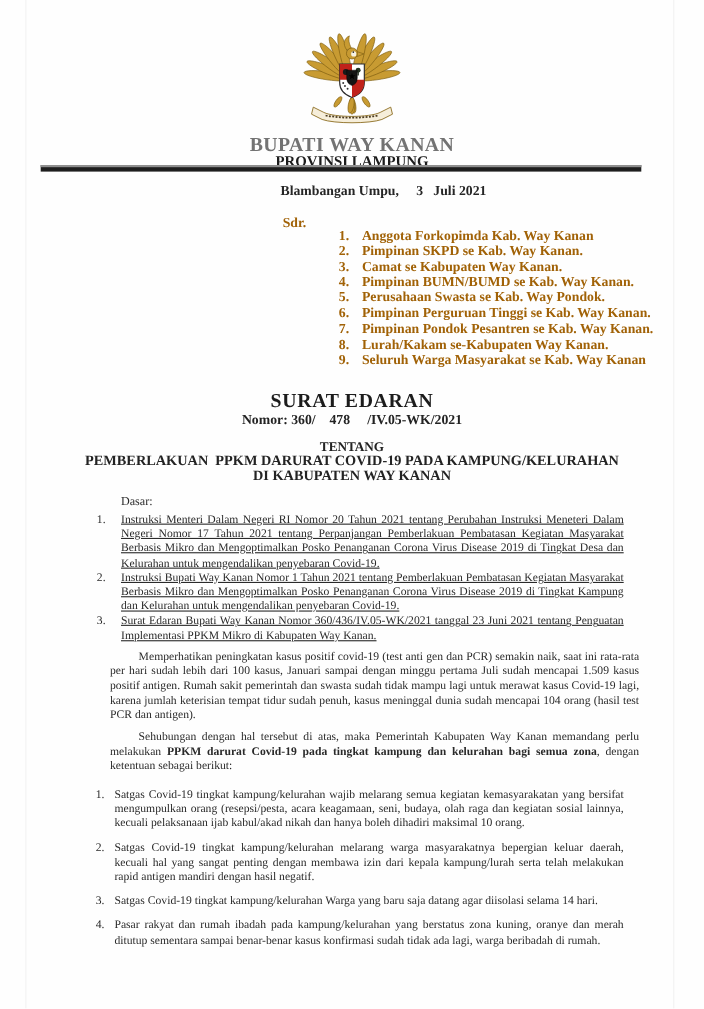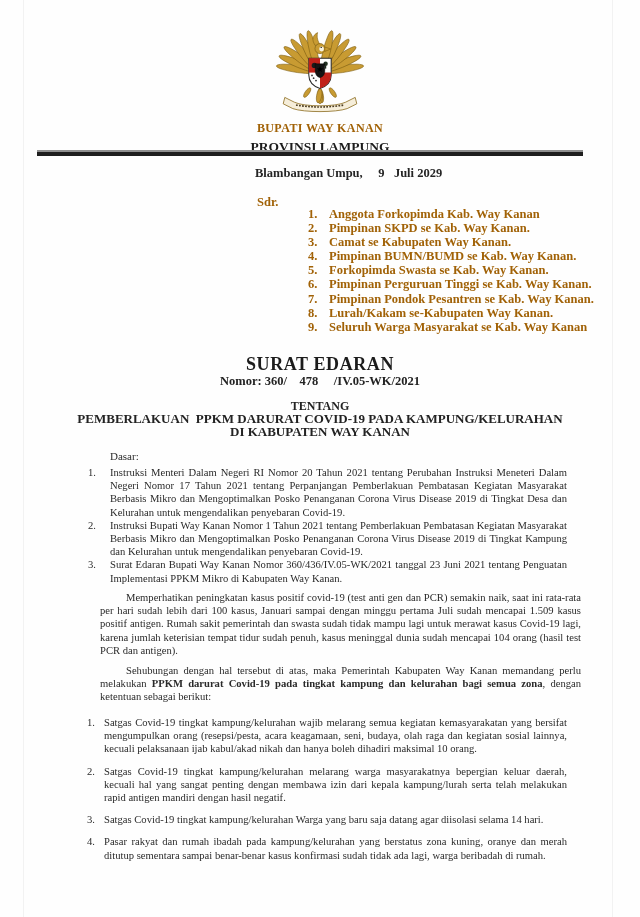--- a/index.html
+++ b/index.html
@@ -7,21 +7,21 @@
     position:relative; width:640px; height:917px; background:#fefefe;
     overflow:hidden; font-family:"Liberation Serif","DejaVu Serif",serif;
     color:#232323; margin:0 auto;
   }
   .page-edge { position:absolute; top:0; bottom:0; width:1px; background:#f2f2f2; }
   .edge-l { left:23px; } .edge-r { left:612px; }
 
   .emblem { position:absolute; left:272px; top:20px; width:96px; height:94px; }
 
   .centered { position:absolute; left:0; width:640px; text-align:center; }
-  .lh-title { top:121px; font-size:12px; font-weight:bold; letter-spacing:.4px; color:#a16207; }
+  .lh-title { top:121px; font-size:18px; font-weight:bold; letter-spacing:.4px; color:#737373; }
   .lh-sub   { top:139px; font-size:13.5px; font-weight:bold; color:#1c1c1c; }
   .rule { position:absolute; top:150px; left:37px; width:546px; height:6px;
           background:#1e1e1e; border-top:2px solid #8f8f8f; box-sizing:border-box; }
 
   .dateline { position:absolute; left:255px; top:166px; font-size:12.5px;
               font-weight:bold; white-space:pre; color:#262626; }
 
   .recipients { position:absolute; left:257px; top:195px; font-size:12.5px;
                 font-weight:bold; line-height:14.1px; color:#a16207; }
   .sal { position:absolute; left:0; top:0; }
@@ -33,21 +33,21 @@
   .doc-title  { top:354px; font-size:18px; font-weight:bold; letter-spacing:.6px; color:#1c1c1c; }
   .doc-number { top:374px; font-size:12.5px; font-weight:bold; white-space:pre; }
   .tentang    { top:399px; font-size:12px;  font-weight:bold; }
   .about1     { top:411px; font-size:13px;  font-weight:bold; white-space:pre; }
   .about2     { top:424px; font-size:13px;  font-weight:bold; }
 
   .body-text { font-size:10.6px; line-height:13.2px; text-align:justify; color:#2a2a2a; }
   .dasar-label { position:absolute; left:86px; top:450px; font-size:11px;margin-left:24px; }
   .basis-list { position:absolute; left:86px; top:466px; width:481px;
                 margin:0; padding:0; list-style:none; counter-reset:basis; }
-  .basis-item { position:relative; padding-left:24px; counter-increment:basis; }
+  .basis-item { position:relative; padding-left:24px; counter-increment:basis;text-decoration:underline; }
   .basis-item::before { content:counter(basis) "."; position:absolute; left:2px; }
 
   .para { position:absolute; left:100px; width:481px; text-indent:26px; margin:0; }
   .p1 { top:591px; }
   .p2 { top:664px; }
   .b { font-weight:bold; }
 
   .provisions { position:absolute; left:87px; top:716px; width:480px;
                 margin:0; padding:0; list-style:none; counter-reset:prov; }
   .prov-item { position:relative; padding-left:17px; margin-bottom:9px; counter-increment:prov; }
@@ -108,30 +108,30 @@
     <g>
       <path d="M16,94 L28,100 C40,106 80,106 92,100 L104,94 L106,102 L94,108 C80,113 40,113 26,108 L14,102 Z" fill="#f6eeda" stroke="#8a6a1c" stroke-width="1"></path>
       <path d="M30,103.5 Q60,108.5 90,103.5" stroke="#4c3c20" stroke-width="2" fill="none" stroke-dasharray="2.2 1.6"></path>
     </g>
   </svg>
 
   <div class="centered lh-title">BUPATI WAY KANAN</div>
   <div class="centered lh-sub">PROVINSI LAMPUNG</div>
   <div class="rule"></div>
 
-  <div class="dateline">Blambangan Umpu,     9   Juli 2029</div>
+  <div class="dateline">Blambangan Umpu,     3   Juli 2021</div>
 
   <div class="recipients">
     <span class="sal">Sdr.</span>
     <ol class="recipients-list">
         <li class="recipient-item">Anggota Forkopimda Kab. Way Kanan</li>
         <li class="recipient-item">Pimpinan SKPD se Kab. Way Kanan.</li>
         <li class="recipient-item">Camat se Kabupaten Way Kanan.</li>
         <li class="recipient-item">Pimpinan BUMN/BUMD se Kab. Way Kanan.</li>
-        <li class="recipient-item">Forkopimda Swasta se Kab. Way Kanan.</li>
+        <li class="recipient-item">Perusahaan Swasta se Kab. Way Pondok.</li>
         <li class="recipient-item">Pimpinan Perguruan Tinggi se Kab. Way Kanan.</li>
         <li class="recipient-item">Pimpinan Pondok Pesantren se Kab. Way Kanan.</li>
         <li class="recipient-item">Lurah/Kakam se-Kabupaten Way Kanan.</li>
         <li class="recipient-item">Seluruh Warga Masyarakat se Kab. Way Kanan</li>
       </ol>
   </div>
 
   <div class="centered doc-title">SURAT EDARAN</div>
   <div class="centered doc-number">Nomor: 360/    478     /IV.05-WK/2021</div>
   <div class="centered tentang">TENTANG</div>

